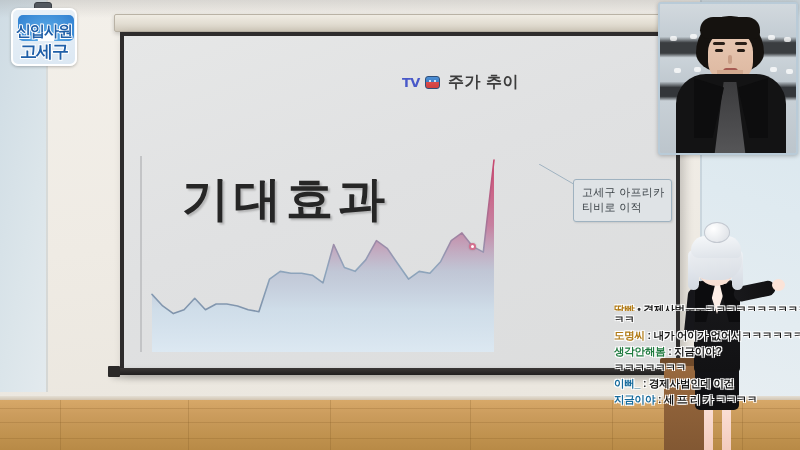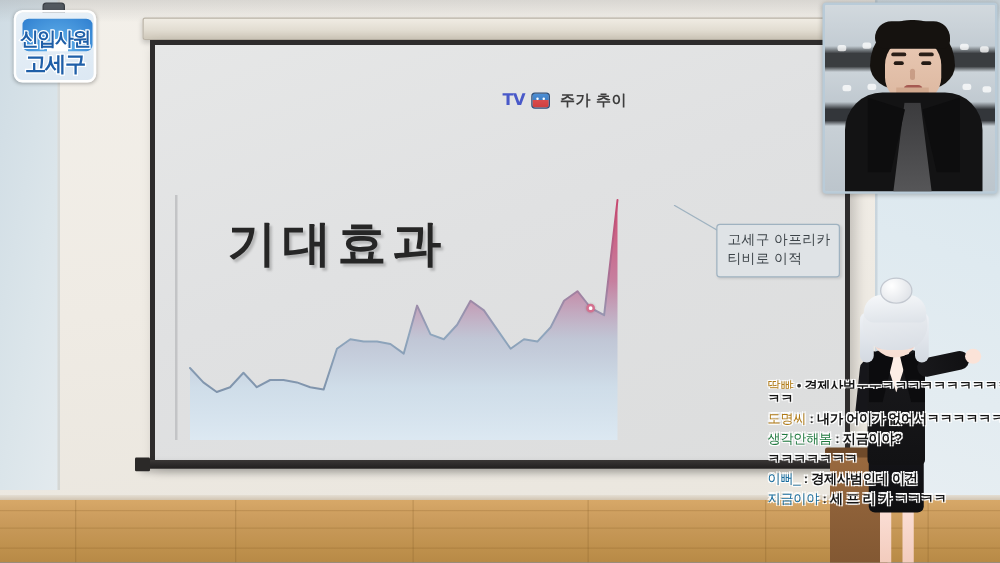--- a/index.html
+++ b/index.html
@@ -80,21 +80,21 @@
     box-shadow:0 3px 6px rgba(0,0,0,.22);
   }
   .screen-bottom-cap {
     position:absolute; top:352px; width:12px; height:11px;
     background:#2b2928; border-radius:1px;
   }
 
   
   .slide-heading {
     position:absolute; left:58px; top:132px;
-    font-size:39px; font-weight:700; color:#262626;
+    font-size:47px; font-weight:700; color:#262626;
     letter-spacing:5px;
     text-shadow:2px 2px 2px rgba(0,0,0,.20);
   }
 
   .chart-title-row {
     position:absolute; left:278px; top:36px;
     display:flex; align-items:center; gap:5px;
   }
   .logo-afreeca {
     font-size:18px; font-weight:800; color:#2f3a8c;
@@ -111,21 +111,21 @@
     position:relative; display:inline-block;
     border:1px solid #2e4f7a;
   }
   .logo-mascot::before, .logo-mascot::after {
     content:""; position:absolute; top:3px; width:2px; height:2px;
     background:#fff; border-radius:50%;
   }
   .logo-mascot::before { left:3px; }
   .logo-mascot::after  { right:3px; }
   .chart-subtitle {
-    font-size:12px; color:#3d3d3d; font-weight:600; letter-spacing:.5px;
+    font-size:16px; color:#3d3d3d; font-weight:600; letter-spacing:.5px;
     margin-left:3px;
   }
 
   #chart-area {
     position:absolute; left:10px; top:120px;
     width:540px; height:210px;
   }
   .y-axis-line {
     position:absolute; left:6px; top:0; width:2px; height:196px;
     background:#c3c4c6;
@@ -344,21 +344,21 @@
     letter-spacing:-.2px;
   }
   .chat-line {
     margin-bottom:1px;
     text-shadow:
       -1px -1px 0 #fff, 1px -1px 0 #fff, -1px 1px 0 #fff, 1px 1px 0 #fff,
       0 0 2px #fff;
     color:#1a1a1a; font-weight:700;
     white-space:nowrap; overflow:hidden;
   }
-  .chat-nick { color:#1f7a3f; font-weight:400; }
+  .chat-nick { color:#1f7a3f; font-weight:700; }
   .chat-nick.c2 { color:#b07a15; }
   .chat-nick.c3 { color:#176b9c; }
   .chat-sep { color:#333; font-weight:700; }
   .chat-msg { color:#141414; font-weight:700; }
 </style>
 </head>
 <body>
 
 <div id="room">
   <div class="wall-main"></div>

